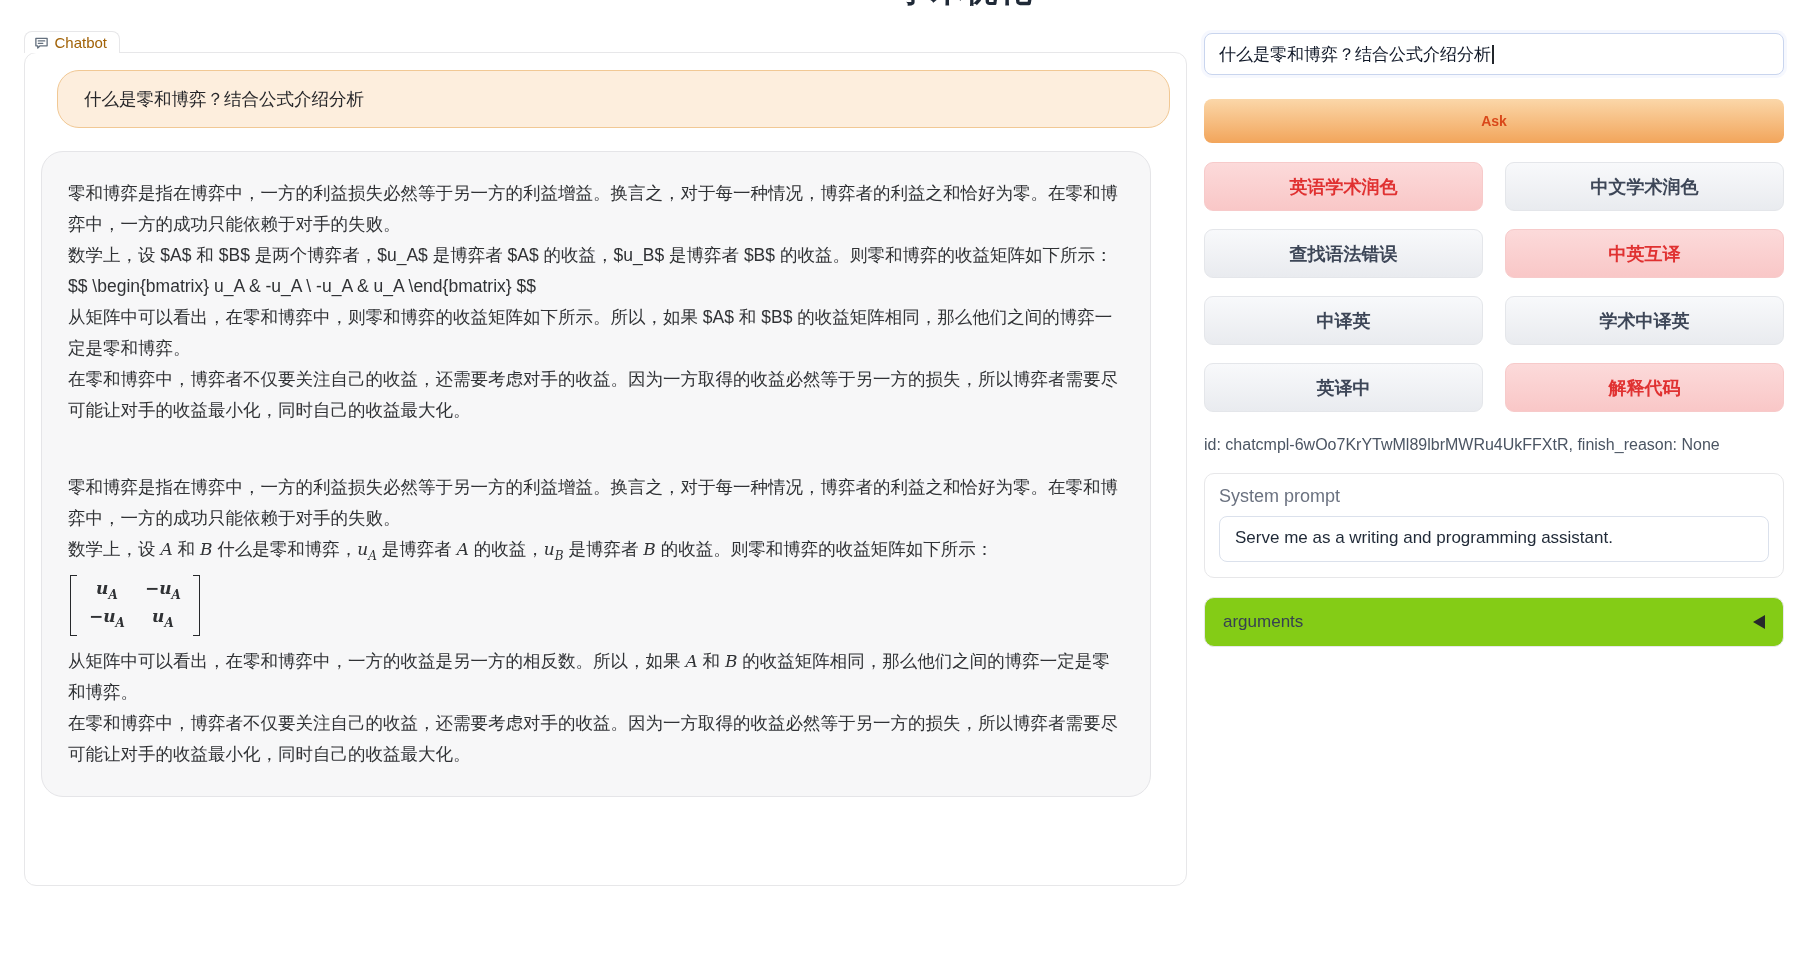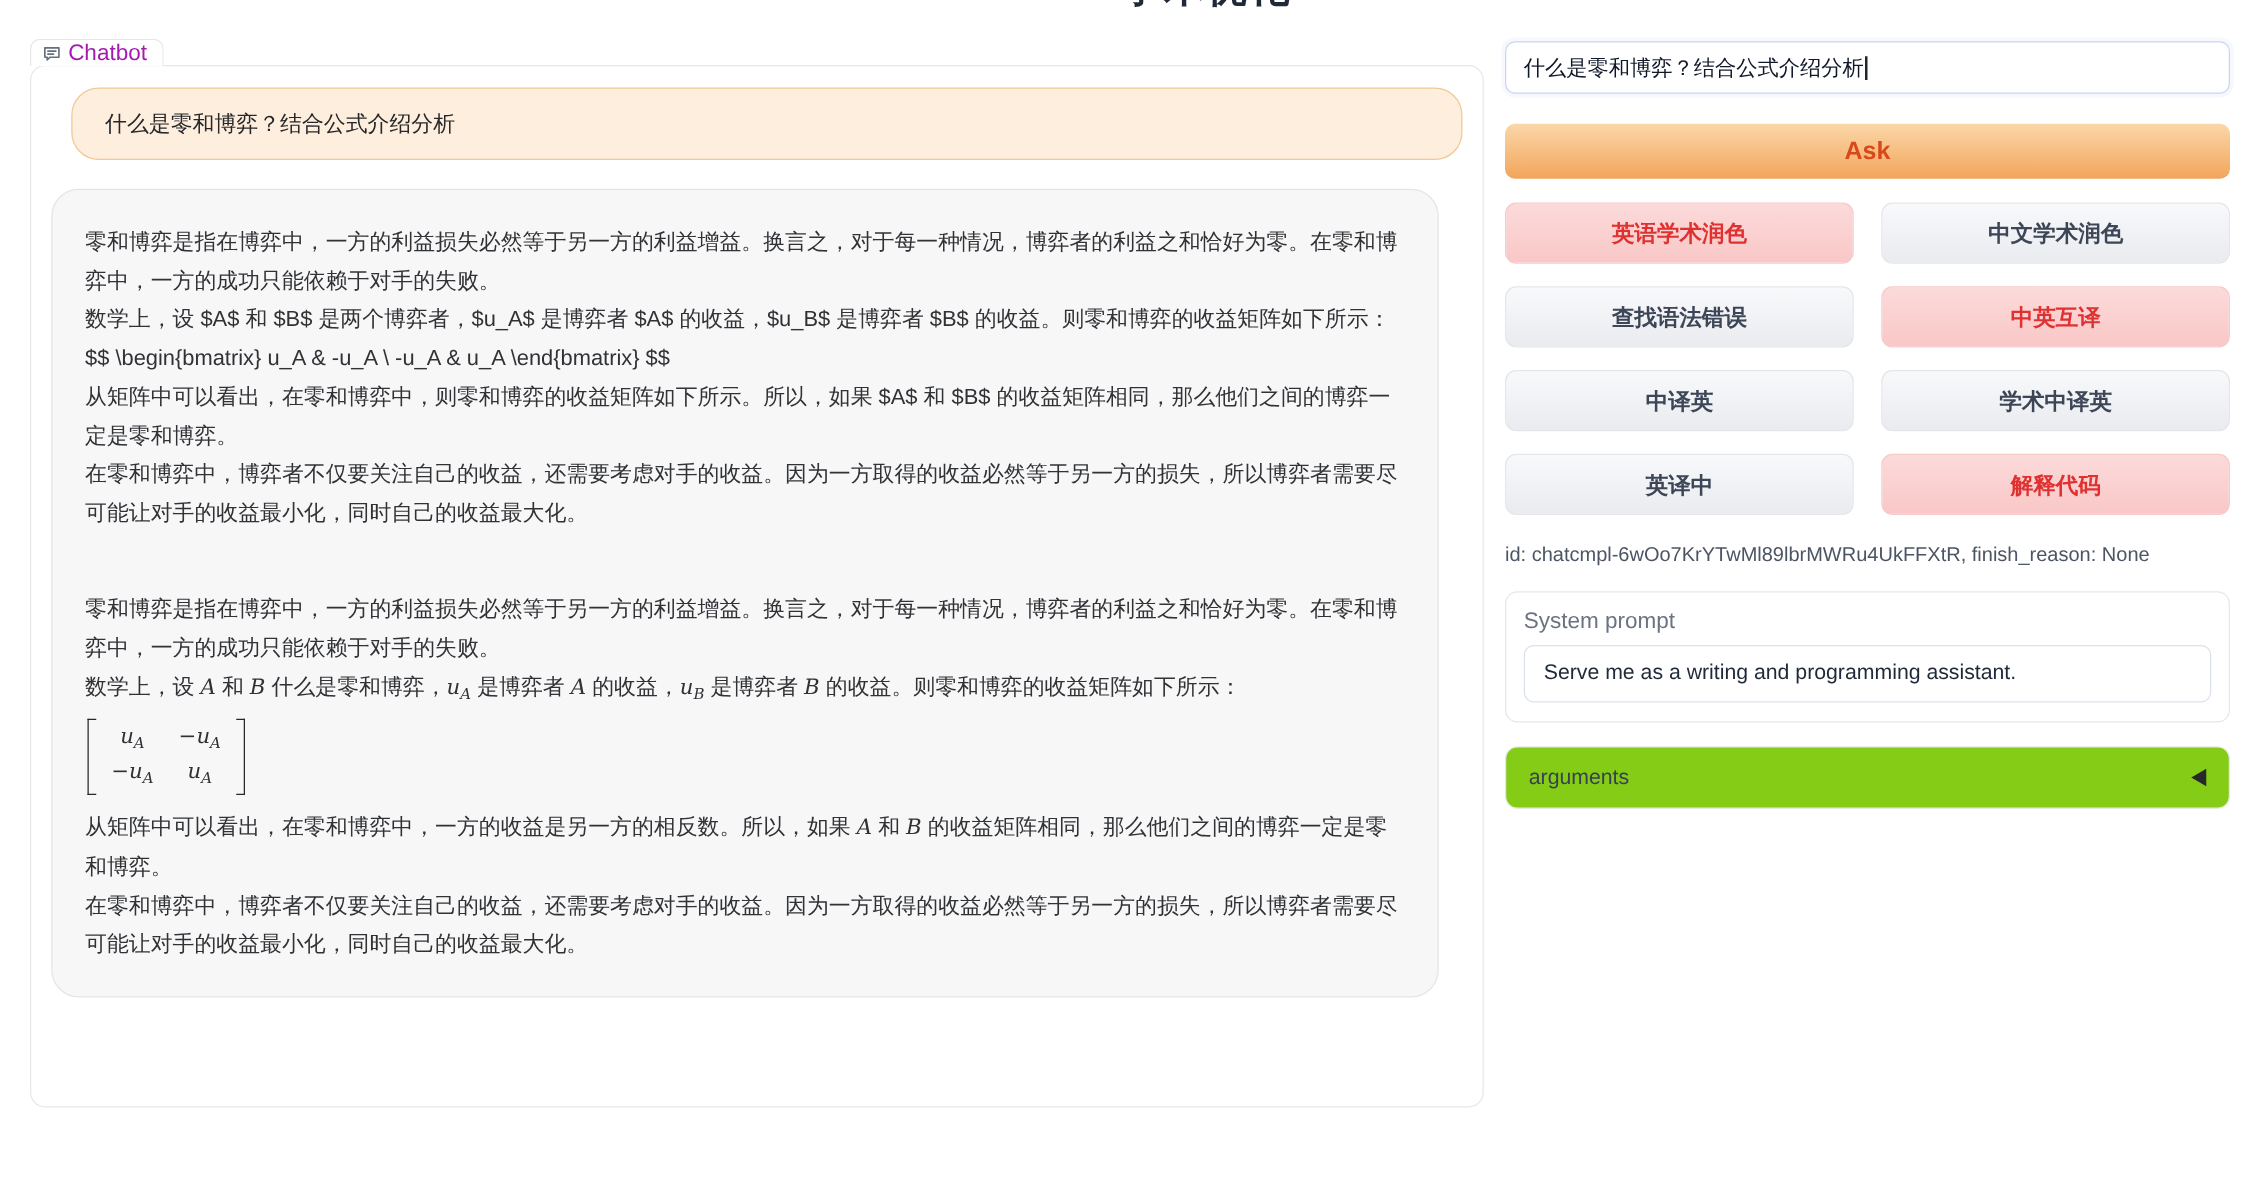--- a/index.html
+++ b/index.html
@@ -8,50 +8,50 @@
 
   
   .title-clip { position:absolute; top:0; left:800px; width:330px; height:7px; overflow:hidden; }
   .title-clip h1 { margin-top:-32px; text-align:center; font-size:33px; font-weight:700; color:#1f2937; letter-spacing:1px; }
 
   
   .chat-panel { position:absolute; left:24px; top:52px; width:1163px; height:834px;
                 border:1.5px solid #e7e7e9; border-radius:12px; background:#fff; }
   .chat-tab { position:absolute; top:-22px; left:-1.5px; height:22px; display:flex; align-items:center; gap:6px;
               padding:0 12px 0 9px; background:#fff; border:1.5px solid #e7e7e9; border-bottom:none;
-              border-radius:8px 8px 0 0; color:#a21caf; font-size:18px; }
+              border-radius:8px 8px 0 0; color:#a16207; font-size:15px; }
   .chat-scroll { position:absolute; inset:0; overflow:hidden; padding:17px 16px 0 16px; }
 
   .msg-user { margin-left:16px; background:#fdeedd; border:1.5px solid #f1c894; border-radius:22px;
               padding:16px 26px; font-size:17.5px; color:#27272a; }
   .msg-bot  { margin-top:23px; margin-right:20px; width:1110px; background:#f7f7f8; border:1.5px solid #e5e5e8;
               border-radius:22px; padding:26px 28px 26px 26px; font-size:17.5px; line-height:31px; color:#303235; }
   .copy2 { margin-top:46px; }
 
   
   .mvar { font-family:"DejaVu Serif","Liberation Serif",serif; font-style:italic; font-size:17px; }
   .msub { font-family:"DejaVu Serif","Liberation Serif",serif; font-style:italic; font-size:12px; }
   .matrix-block { display:inline-flex; align-items:stretch; margin:3px 0 2px 2px; }
   .brk { width:7px; }
   .brk.l { border-left:1.8px solid #26282b; border-top:1.8px solid #26282b; border-bottom:1.8px solid #26282b; }
   .brk.r { border-right:1.8px solid #26282b; border-top:1.8px solid #26282b; border-bottom:1.8px solid #26282b; }
   .mgrid { display:inline-grid; grid-template-columns:auto auto; column-gap:20px; row-gap:0;
            padding:2px 12px; line-height:22px; }
-  .mcell { text-align:center; }
+  .mcell { text-align:center;font-weight:bold; }
 
   
   .right-col { position:absolute; left:1204px; top:33px; width:580px; }
   .prompt-box { width:100%; height:42px; border:1.5px solid #c9d5ee; border-radius:8px; background:#fff;
                 padding:9px 14px; font-size:17px; color:#101828; box-shadow:0 0 0 3px rgba(164,190,245,0.10);
                 white-space:nowrap; overflow:hidden; }
   .caret { display:inline-block; width:1.5px; height:19px; background:#22262b; vertical-align:-4px; margin-left:1px; }
 
   .ask-btn { margin-top:24px; width:100%; height:44px; border:none; border-radius:8px; cursor:pointer;
              background:linear-gradient(180deg,#fbd7a9 0%,#f2a55b 100%);
-             color:#d9481a; font-size:20px; font-weight:700; font-family:inherit;
+             color:#d9481a; font-size:14px; font-weight:700; font-family:inherit;
              display:flex; align-items:center; justify-content:center; }
 
   .btn-grid { margin-top:19px; display:grid; grid-template-columns:1fr 1fr; column-gap:22px; row-gap:18px; }
   .act-btn { height:49px; border-radius:9px; border:1px solid transparent; cursor:pointer; font-family:inherit;
              font-size:18px; font-weight:700; display:flex; align-items:center; justify-content:center; }
   .act-btn.gray { background:linear-gradient(180deg,#f8f9fb 0%,#e9ebef 100%); border-color:#e4e6ea; color:#3d4657; }
   .act-btn.pink { background:linear-gradient(180deg,#fcdada 0%,#f9c7c7 100%); border-color:#f7caca; color:#e03131; }
 
   .status-line { margin-top:24px; font-size:16px; color:#4b5563; }
 

